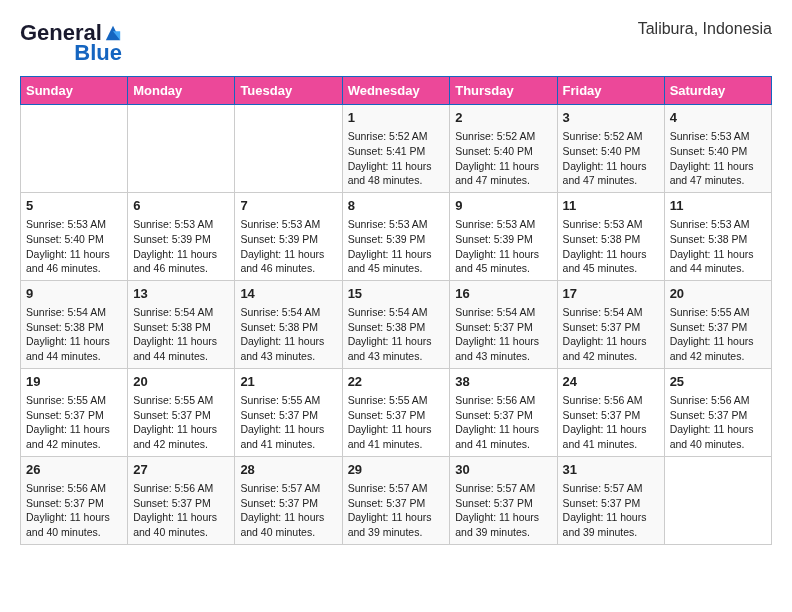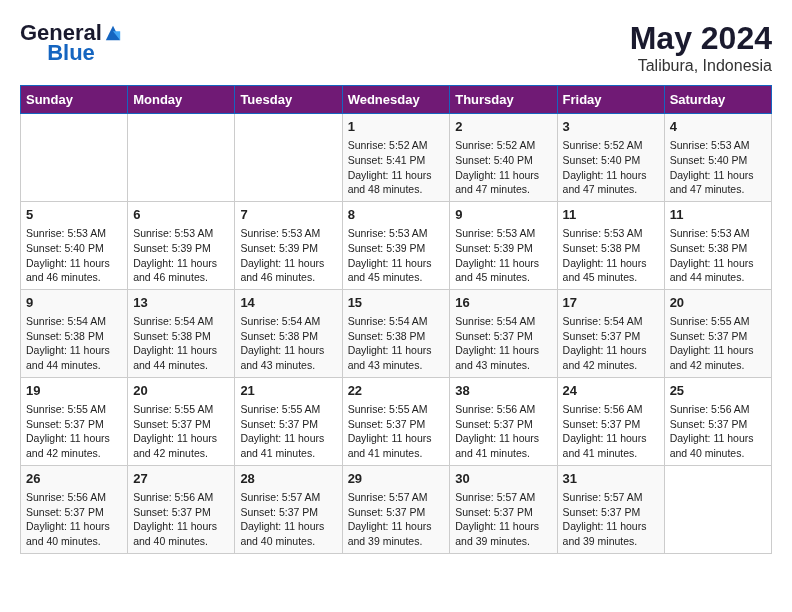--- a/index.html
+++ b/index.html
@@ -12,21 +12,21 @@
     }
     .header {
       display: flex;
       justify-content: space-between;
       align-items: flex-start;
       margin-bottom: 10px;
     }
     .logo {
       display: flex;
       flex-direction: column;
-      align-items: center;
+      align-items: flex-end;
     }
     .logo-text {
       display: flex;
       align-items: center;
     }
     .logo-general {
       font-size: 22px;
       font-weight: bold;
       color: #1a1a2e;
     }
@@ -51,21 +51,21 @@
     .subtitle {
       font-size: 16px;
       color: #333;
     }
     table {
       width: 100%;
       border-collapse: collapse;
       font-size: 11px;
     }
     thead tr th {
-      background-color: #701a75;
+      background-color: #ec4899;
       color: #fff;
       text-align: left;
       padding: 6px 5px;
       font-size: 13px;
       font-weight: bold;
       border: 1px solid #1565c0;
     }
     tbody tr td {
       border: 1px solid #ccc;
       vertical-align: top;
@@ -101,21 +101,20 @@
     <div class="logo-text">
       <span class="logo-general">General</span>
       <svg class="logo-icon" viewBox="0 0 20 20">
         <polygon points="2,18 10,2 18,18" fill="#1565c0"></polygon>
         <polygon points="10,8 18,8 18,18" fill="#42a5f5"></polygon>
       </svg>
     </div>
     <span class="logo-blue" style="margin-top:-6px;">Blue</span>
   </div>
   <div class="title-area">
-    <div class="month-title">May 2024</div>
     <div class="subtitle">Talibura, Indonesia</div>
   </div>
 </div>
 
 <table>
   <thead>
     <tr>
     <th>Sunday</th>
         <th>Monday</th>
         <th>Tuesday</th>

